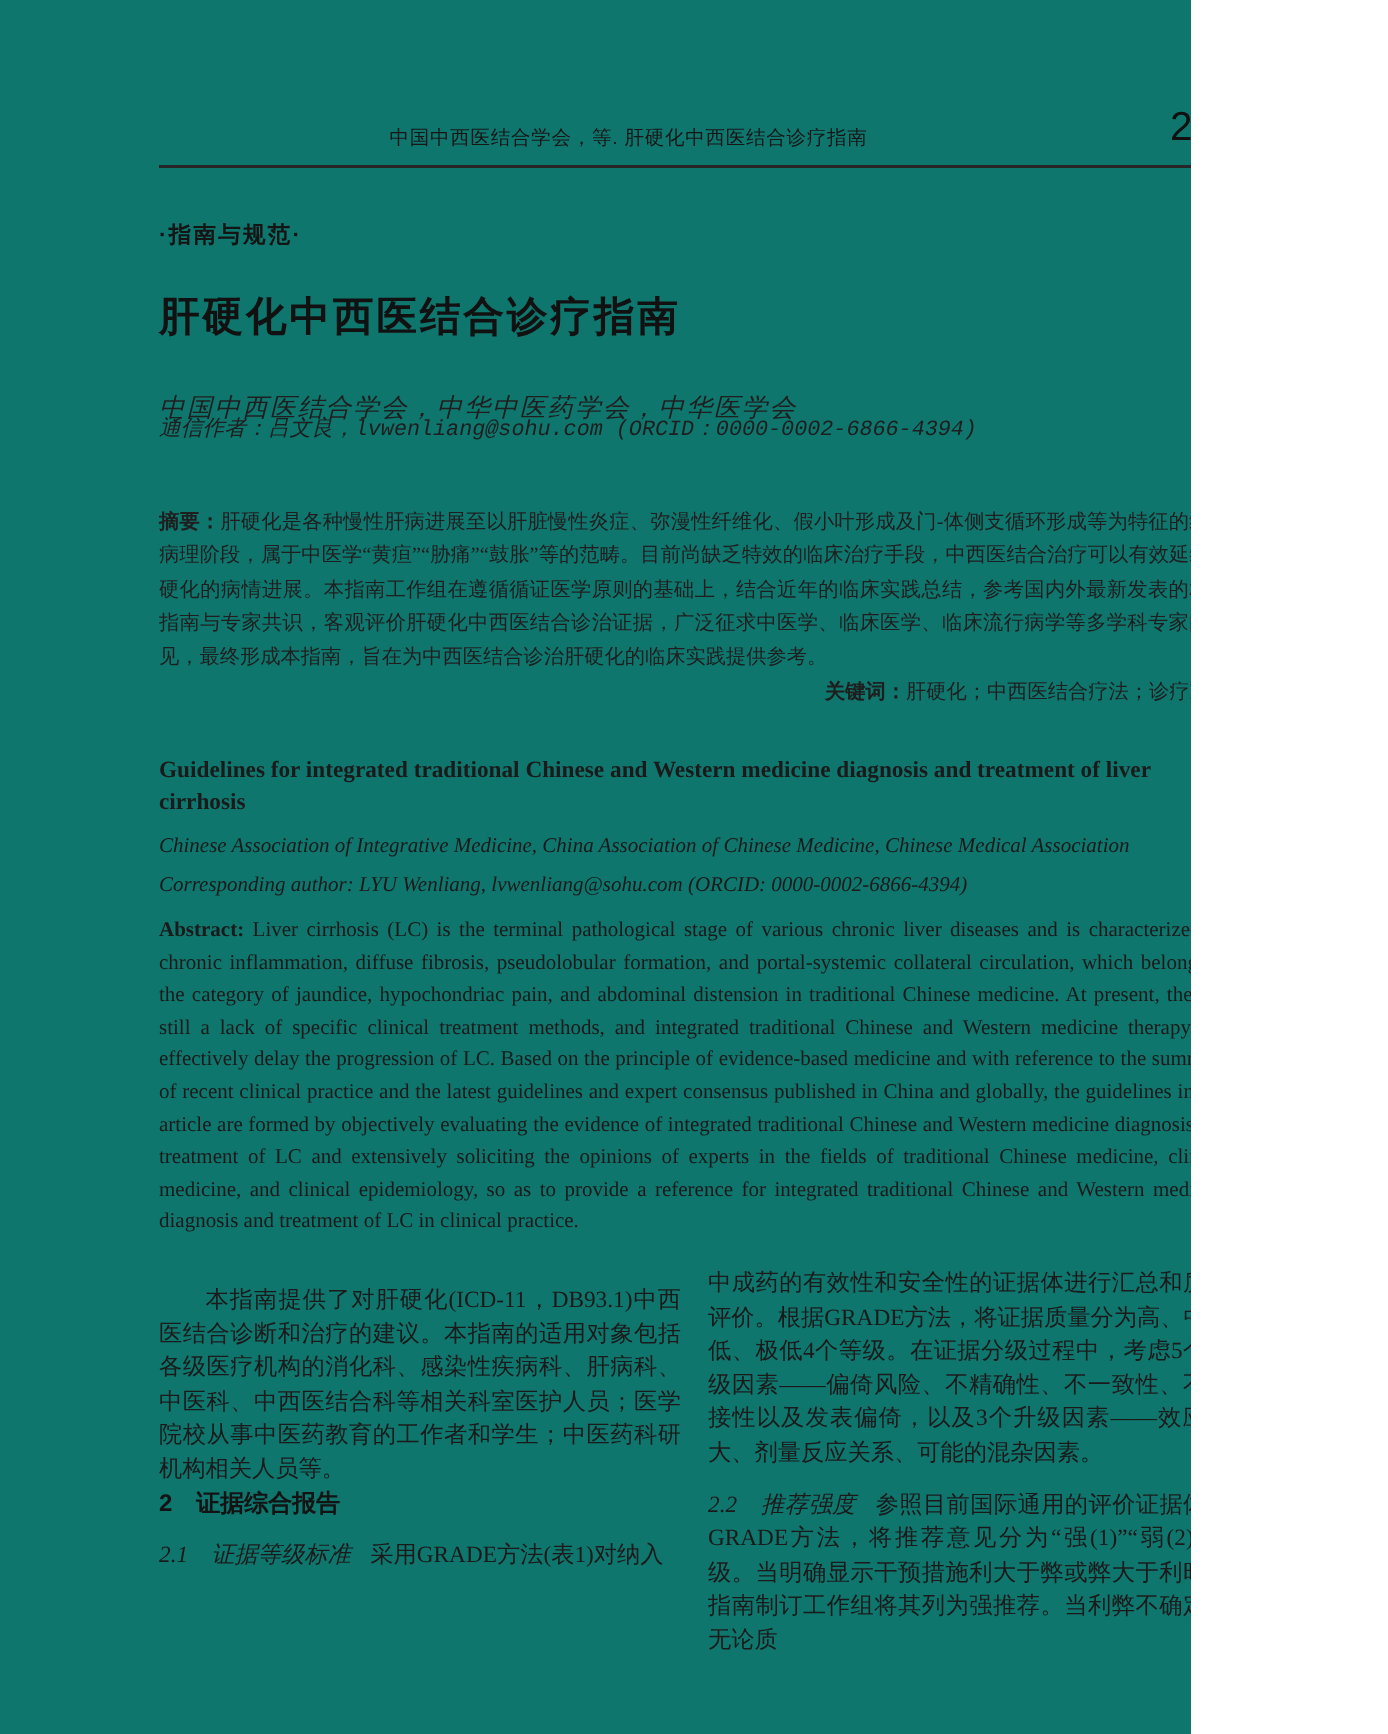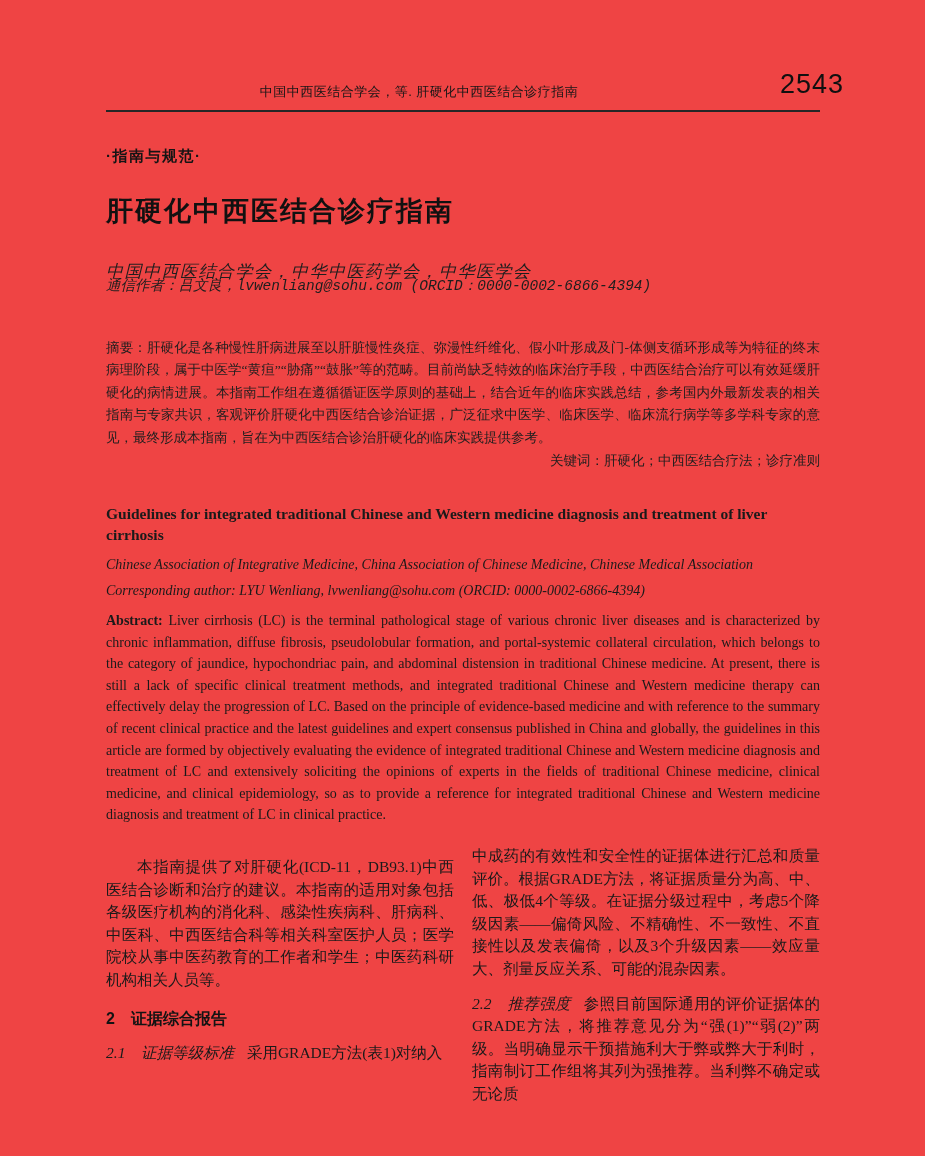--- a/index.html
+++ b/index.html
@@ -1,49 +1,49 @@
 <!DOCTYPE html>
 <html><head>
 <meta charset="utf-8">
 <style>
   * { margin:0; padding:0; box-sizing:border-box; }
   html,body { background:#ffffff; }
   body { width:925px; }
-  .sheet { position:relative; width:925px; height:1156px; background:#ef4444; color:#1e1e1e; overflow:hidden; }
+  .sheet { position:relative; width:794px; height:1156px; background:#0f766e; color:#1e1e1e; overflow:hidden; }
   .sheet > * { position:absolute; left:106px; width:714px; }
 
   .running-head { top:83px; font-family:"Liberation Sans",sans-serif; font-size:13px; letter-spacing:0.5px; color:#161616; text-align:center; padding-right:88px; }
   .page-number { top:69px; left:780px; width:auto; font-family:"Liberation Sans",sans-serif; font-size:27px; letter-spacing:1px; color:#101010; }
   .head-rule { top:110px; height:2px; background:#262626; }
 
   .tag-row { top:147px; display:flex; justify-content:space-between; align-items:baseline; }
   .section-tag { font-family:"Liberation Sans",sans-serif; font-weight:700; font-size:15px; letter-spacing:1.5px; color:#141414; }
   .doi { font-family:"Liberation Serif",serif; font-size:14.5px; color:#141414; }
 
   .title-zh { top:193px; font-family:"Liberation Serif",serif; font-size:27px; font-weight:700; letter-spacing:2px; color:#111; }
   .authors-zh { top:260px; font-family:"Liberation Serif",serif; font-style:italic; font-size:17px; letter-spacing:1.5px; }
   .corr-zh { top:276px; font-family:Liberation Mono, monospace; font-style:italic; font-size:14.5px; }
 
   .abstract-block { top:337px; font-family:"Liberation Serif",serif; font-size:13.5px; line-height:22.4px; text-align:justify; }
-  .zh-label { font-family:"Liberation Sans",sans-serif; font-weight:400; font-style:normal; }
+  .zh-label { font-family:"Liberation Sans",sans-serif; font-weight:700; font-style:normal; }
   .keywords-zh { margin-top:1px; text-align:right; }
 
   .en-block { top:503px; font-family:"Liberation Serif",serif; color:#1a1a1a; }
   .title-en { font-size:15.5px; font-weight:700; line-height:21px; }
   .affil-en { margin-top:12px; font-size:14px; font-style:italic; }
   .corr-en { margin-top:10px; font-size:14px; font-style:italic; }
   .abstract-en { margin-top:11px; font-size:14px; line-height:21.6px; text-align:justify; }
   .en-label { font-weight:700; font-style:normal;margin-top:32px; }
   .keywords-en { margin-top:6px; font-size:14px; }
 
   .body-cols { top:845px; display:flex; gap:18px; font-family:"Liberation Serif",serif; font-size:15.5px; line-height:22.6px; color:#1a1a1a; }
   .col { width:348px; text-align:justify; }
   .sec-h { font-family:"Liberation Sans",sans-serif; font-weight:700; font-size:16px; color:#131313; }
   .h1 { margin-top:15px; }
-  .h2m { margin-top:16px; }
+  .h2m { }
   .body-p.indent { margin-top:11px; text-indent:2em; }
   .sub { margin-top:12px; }
   .sub-label { font-style:italic; }
   .sub-gap { display:inline-block; width:13px; }
 </style>
 </head>
 <body>
 
 <div class="sheet">
 

